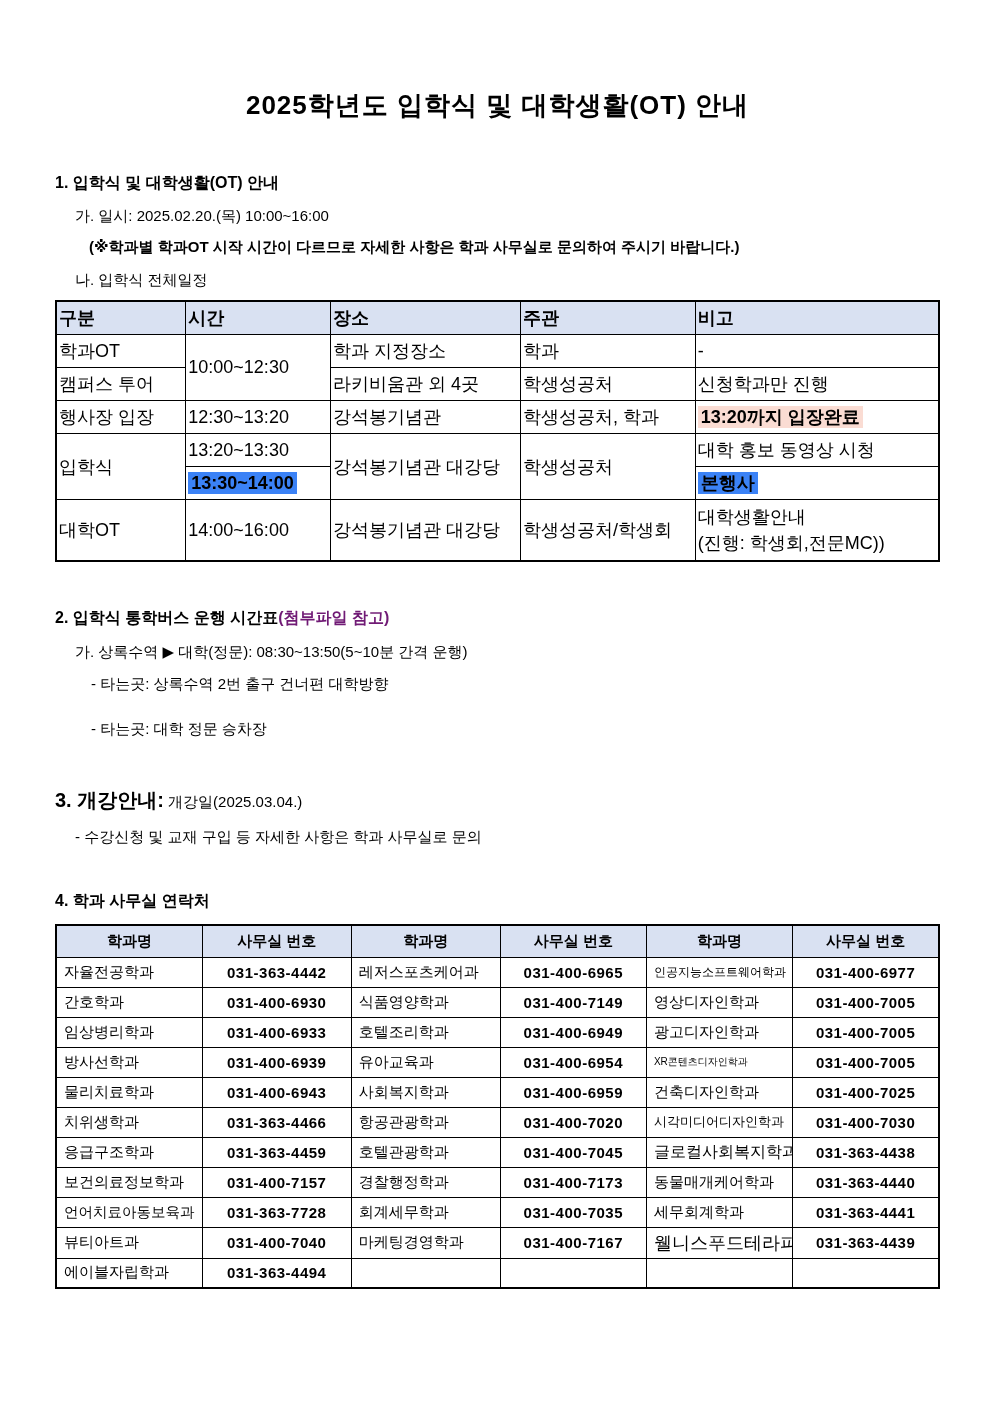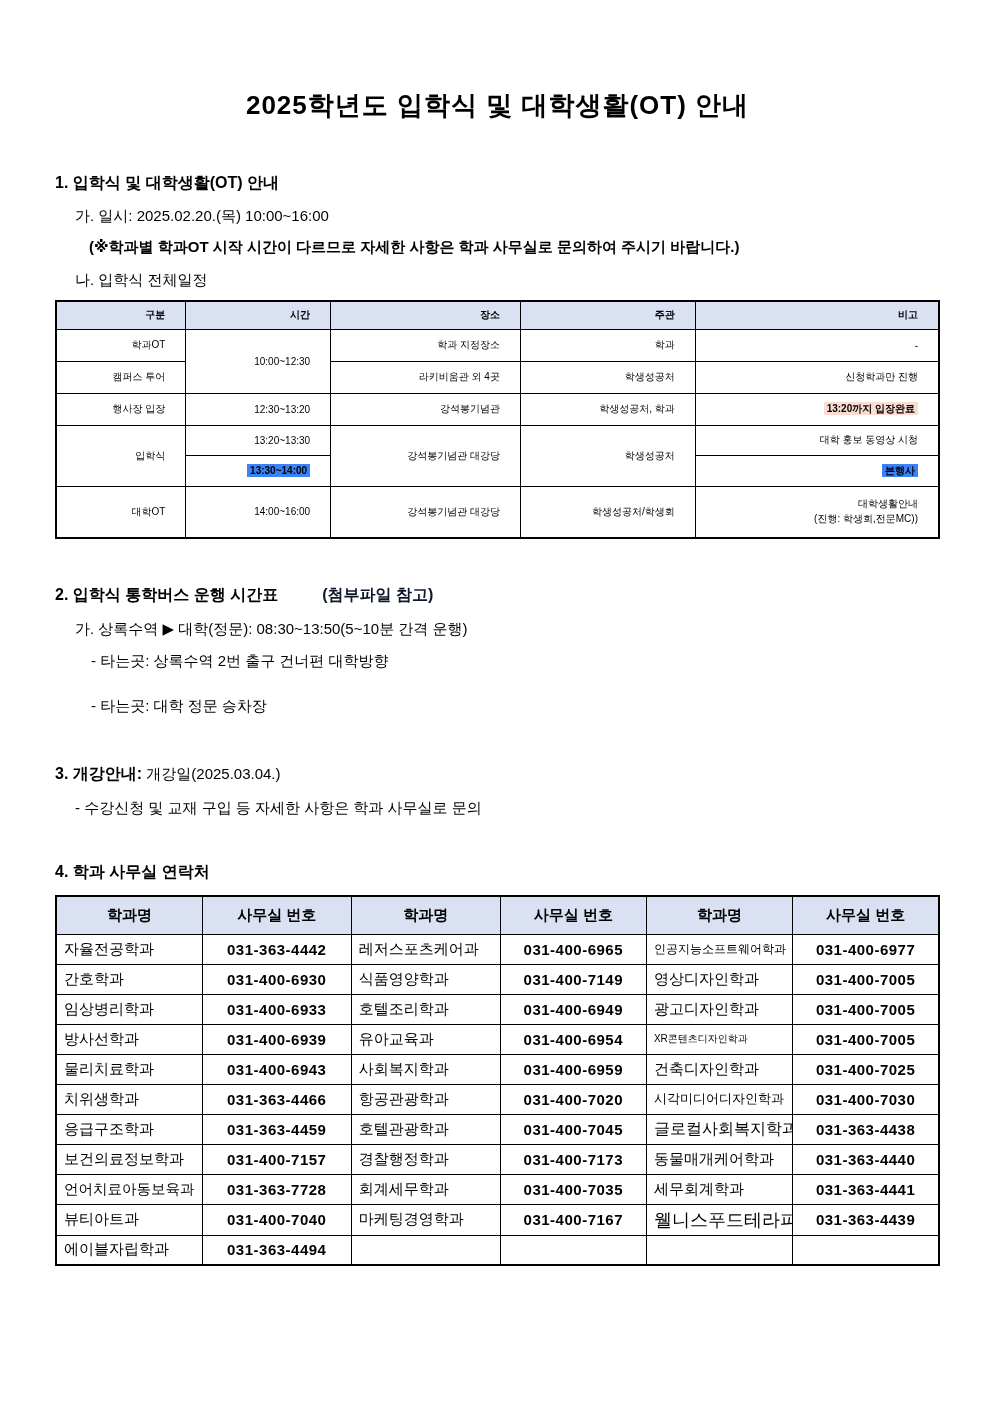--- a/index.html
+++ b/index.html
@@ -29,62 +29,62 @@
   .s1-heading { margin-top:50px; }
   .s1-date    { margin-top:13px; padding-left:20px; }
   .s1-note    { margin-top:12px; padding-left:34px; font-weight:bold; }
   .s1-label   { margin-top:14px; padding-left:20px; }
 
   
   table { border-collapse:collapse; table-layout:fixed; width:100%; }
   .schedule-table { margin-top:10px; border:2.5px solid #000; }
   .schedule-table th, .schedule-table td {
     border:1px solid #000;
-    text-align:right;
+    text-align:left;
     vertical-align:middle;
-    font-size:10px;
-    padding:4px 20px;
+    font-size:18px;
+    padding:4px 2px;
     height:32px;
     overflow:hidden;
   }
   .schedule-table th { height:28px; font-weight:bold; }
   th.hdr { background:#D9E1F2; }
   .dot-b { border-bottom:1px dotted #000; }
   .dot-t { border-top:1px dotted #000; }
   .hl { font-weight:bold; padding:1px 3px; }
   .hl-pink { background:#FADCD3; }
   .hl-yellow { background:#3b82f6; }
   .two-line { line-height:1.45; font-size:14.5px; }
 
   
   .s2-heading { margin-top:46px; }
-  .link-blue { color:#0f172a;margin-left:44px; }
+  .link-blue { color:#701a75; }
   .s2-l1 { margin-top:14px; padding-left:20px; }
   .s2-l2 { margin-top:13px; padding-left:36px; }
   .s2-l3 { margin-top:13px; padding-left:20px; }
   .s2-l4 { margin-top:26px; padding-left:36px; }
 
   
   .s3-heading { margin-top:48px; font-size:15px; }
-  .s3-heading b { font-size:16px; }
+  .s3-heading b { font-size:20px; }
   .s3-line { margin-top:14px; padding-left:20px; }
 
   
   .s4-heading { margin-top:44px; }
   .contacts-table { margin-top:12px; border:2.5px solid #000; }
   .contacts-table th, .contacts-table td {
     border:1px solid #000;
     font-size:15px;
     height:30px;
     padding:3px 4px;
     vertical-align:middle;
     overflow:hidden;
     white-space:nowrap;
   }
-  .contacts-table th { background:#D9E1F2; font-weight:bold; text-align:center; height:38px; }
+  .contacts-table th { background:#D9E1F2; font-weight:bold; text-align:center; height:32px; }
   td.dept  { text-align:left; padding-left:7px; }
   td.phone { text-align:center; font-weight:bold; letter-spacing:0.5px; }
   .gsep { border-left:3px double #000; }
 
   .footer-line { margin-top:47px; font-size:15.5px; }
 </style>
 </head>
 <body>
 
 <div class="page">

